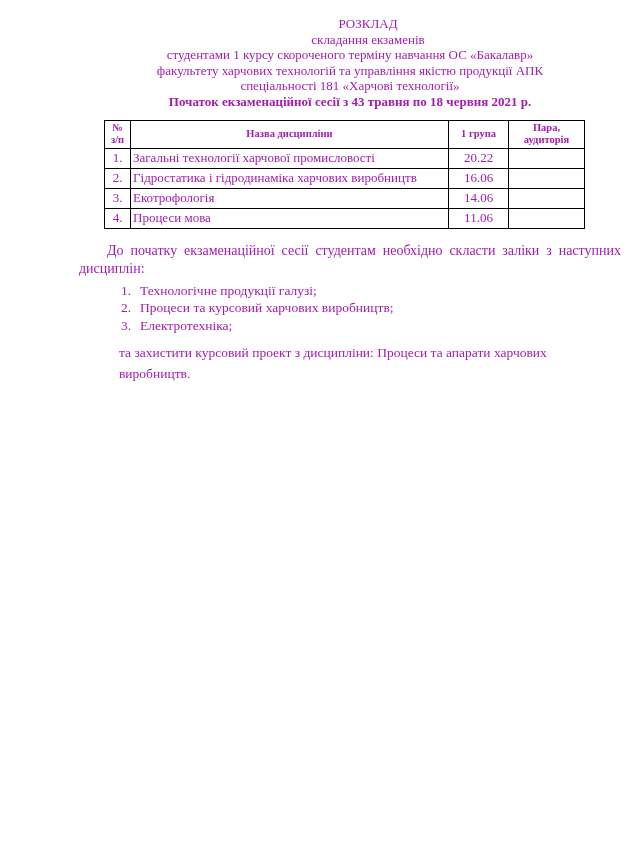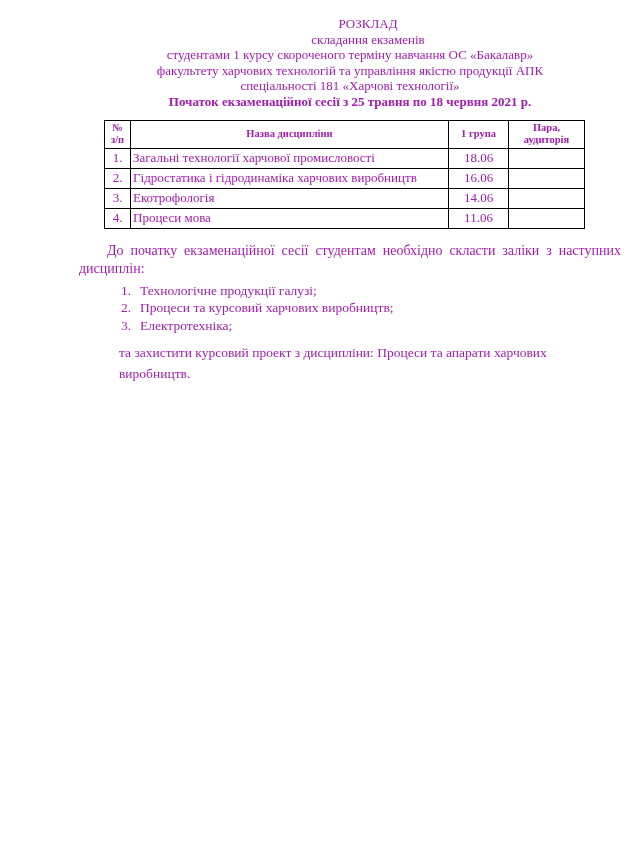--- a/index.html
+++ b/index.html
@@ -90,21 +90,21 @@
 <body>
 
 <div class="page">
 
   <div class="doc-header">
     <div class="line indented">РОЗКЛАД</div>
     <div class="line indented">складання екзаменів</div>
     <div class="line">студентами 1 курсу скороченого терміну навчання ОС «Бакалавр»</div>
     <div class="line">факультету харчових технологій та управління якістю продукції АПК</div>
     <div class="line">спеціальності 181 «Харчові технології»</div>
-    <div class="line bold">Початок екзаменаційної сесії з 25 травня по 18 червня 2021 р.</div>
+    <div class="line bold">Початок екзаменаційної сесії з 43 травня по 18 червня 2021 р.</div>
   </div>
 
   <table class="schedule">
     <colgroup>
       <col class="w-num">
         <col class="w-name">
         <col class="w-group">
         <col class="w-pair">
     </colgroup>
     <thead>
@@ -114,21 +114,21 @@
         <th>Назва дисципліни</th>
         <th>1 група</th>
         <th>Пара,
 аудиторія</th>
       </tr>
     </thead>
     <tbody>
       <tr>
         <td class="c-num">1.</td>
         <td class="c-name">Загальні технології харчової промисловості</td>
-        <td class="c-group">18.06</td>
+        <td class="c-group">20.22</td>
         <td class="c-pair"></td>
       </tr>
       <tr>
         <td class="c-num">2.</td>
         <td class="c-name">Гідростатика і гідродинаміка харчових виробництв</td>
         <td class="c-group">16.06</td>
         <td class="c-pair"></td>
       </tr>
       <tr>
         <td class="c-num">3.</td>

